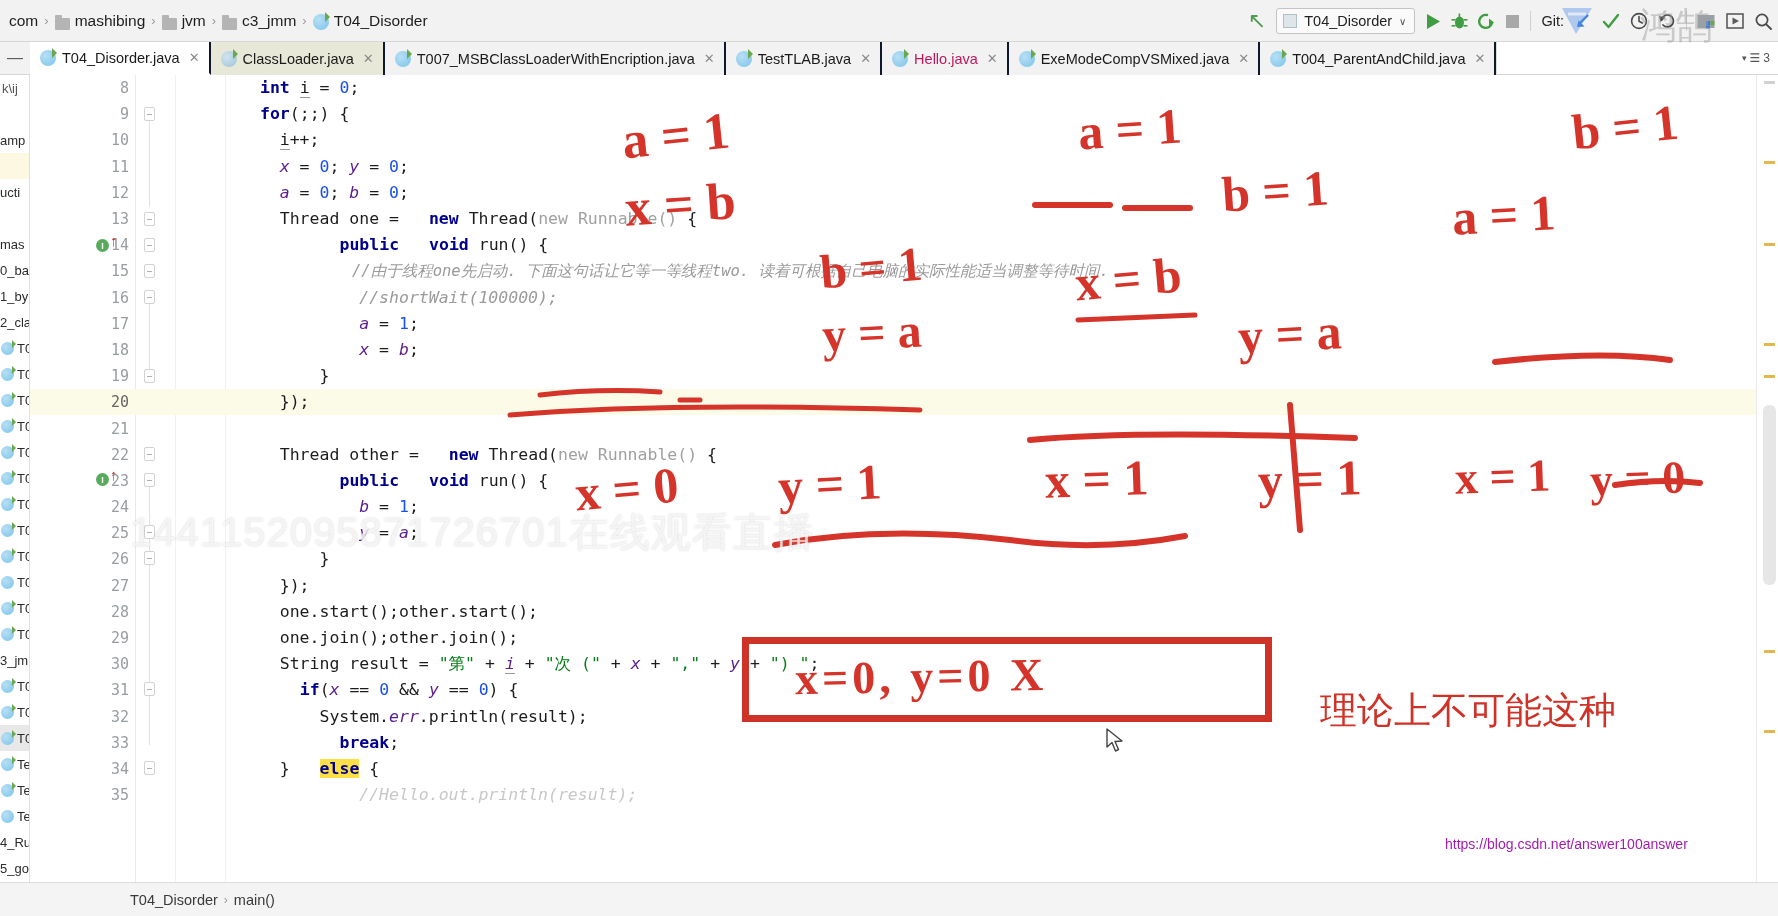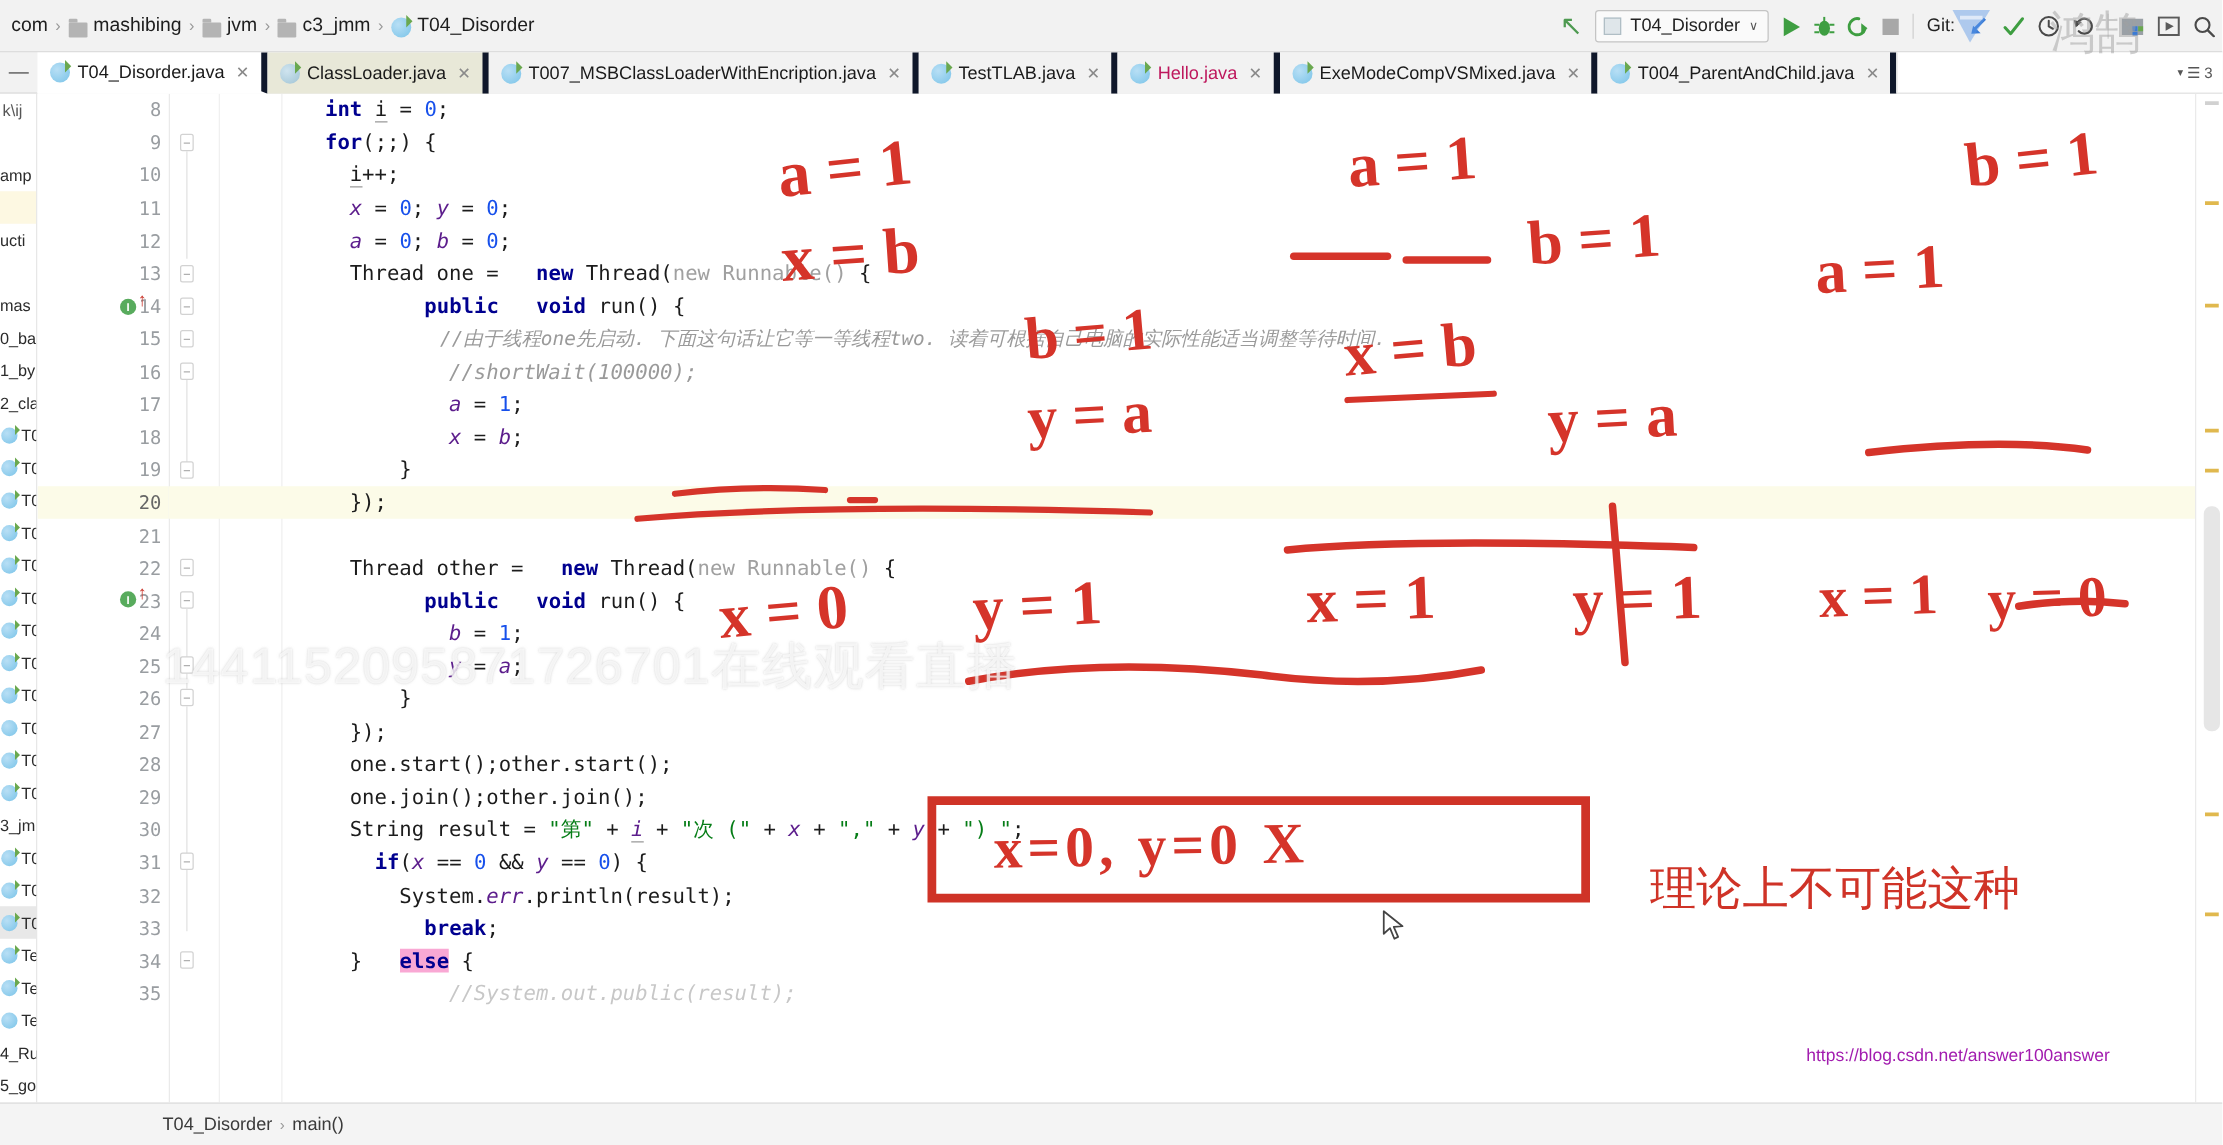--- a/index.html
+++ b/index.html
@@ -75,21 +75,21 @@
     display: flex; align-items: stretch;
   }
   .collapse-btn {
     width: 30px; display: flex; align-items: center; justify-content: center;
     color: #555; font-size: 16px;
   }
   .tab {
     display: flex; align-items: center; gap: 6px;
     padding: 0 9px 0 10px; height: 33px;
     font-size: 14.5px; color: #1a1a1a; white-space: nowrap;
-    border-right: 5px solid #0f172a;
+    border-right: 2px solid #0f172a;
     background: #f2f2f2;
   }
   .tab.active { background: #ffffff; border-bottom: 2px solid #ffffff; }
   .tab.selected-other { background: #e8e8d8; }
   .tab .x { color: #8a8a8a; font-size: 13px; margin-left: 3px; }
   .tabs-end {
     flex: 1; background: #ffffff; display: flex; align-items: center;
     justify-content: flex-end; padding-right: 8px; gap: 3px;
     font-size: 12px; color: #555; border-left: 1px solid #dcdcdc;
   }
@@ -176,21 +176,21 @@
   }
   .hlrow {
     position: absolute; left: 0; right: 0; height: 26.2px; background: #fcfbe8;
   }
   .kw { color: #00008f; font-weight: bold; margin-left: 20px; }
   .num { color: #1750eb; }
   .fld { color: #5c1d8c; font-style: italic; }
   .cmt { color: #9a9a9a; font-style: italic; }
   .str { color: #067d17; }
   .dim { color: #a0a0a0; }
-  .elsehl { background: #f9a8d4; }
+  .elsehl { background: #fde047; }
 
   
   .rightstrip {
     position: absolute; right: 0; top: 75px; width: 22px; bottom: 34px;
     background: #ffffff; border-left: 1px solid #eaeaea;
   }
   .rs-mark { position: absolute; right: 3px; width: 11px; height: 3px; }
 
   
   .statusbar {
@@ -596,21 +596,21 @@
       <div class="cl">            <span class="fld">y</span> = <span class="fld">a</span>;</div>
       <div class="cl">        }</div>
       <div class="cl">    });</div>
       <div class="cl">    one.start();other.start();</div>
       <div class="cl">    one.join();other.join();</div>
       <div class="cl">    String result = <span class="str">"第"</span> + <span style="border-bottom:1px solid #999"><span class="fld">i</span></span> + <span class="str">"次 ("</span> + <span class="fld">x</span> + <span class="str">","</span> + <span class="fld">y</span> + <span class="str">") "</span>;</div>
       <div class="cl">    <span class="kw">if</span>(<span class="fld">x</span> == <span class="num">0</span> &amp;&amp; <span class="fld">y</span> == <span class="num">0</span>) {</div>
       <div class="cl">        System.<span class="fld">err</span>.println(result);</div>
       <div class="cl">        <span class="kw">break</span>;</div>
       <div class="cl">    } <span class="kw elsehl">else</span> {</div>
-      <div class="cl" style="opacity:.55"><span class="cmt">            //System.out.public(result);</span></div>
+      <div class="cl" style="opacity:.55"><span class="cmt">            //Hello.out.println(result);</span></div>
     </div>
   </div>
 
   <div class="rightstrip">
     <div class="rs-mark" style="top:6px;background:#d1d1d1"></div>
     <div class="rs-mark" style="top:86px;background:#e0b84e"></div>
     <div class="rs-mark" style="top:168px;background:#e0b84e"></div>
     <div class="rs-mark" style="top:268px;background:#e0b84e"></div>
     <div class="rs-mark" style="top:300px;background:#e0b84e"></div>
     <div class="rs-mark" style="top:330px;height:180px;width:13px;right:2px;background:#e6e6e6;border-radius:6px"></div>

